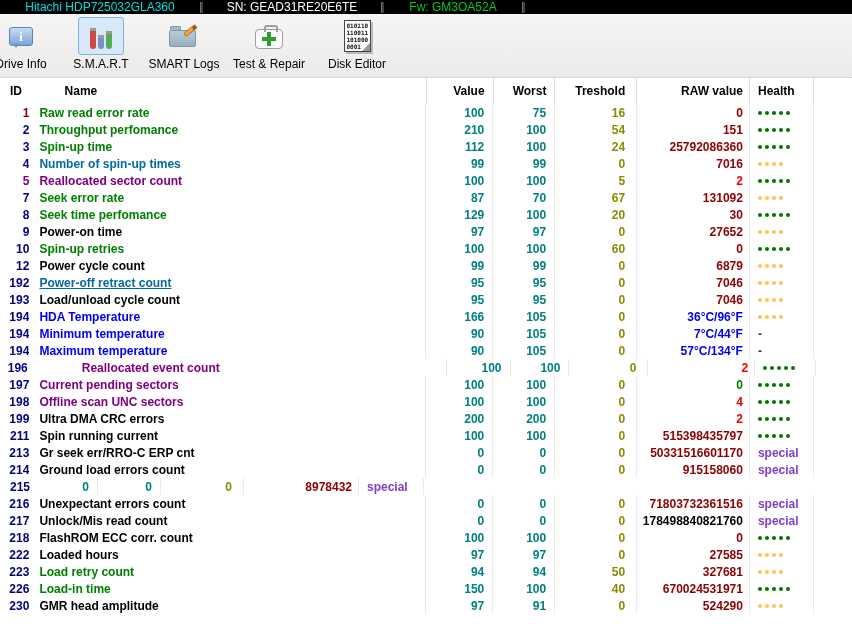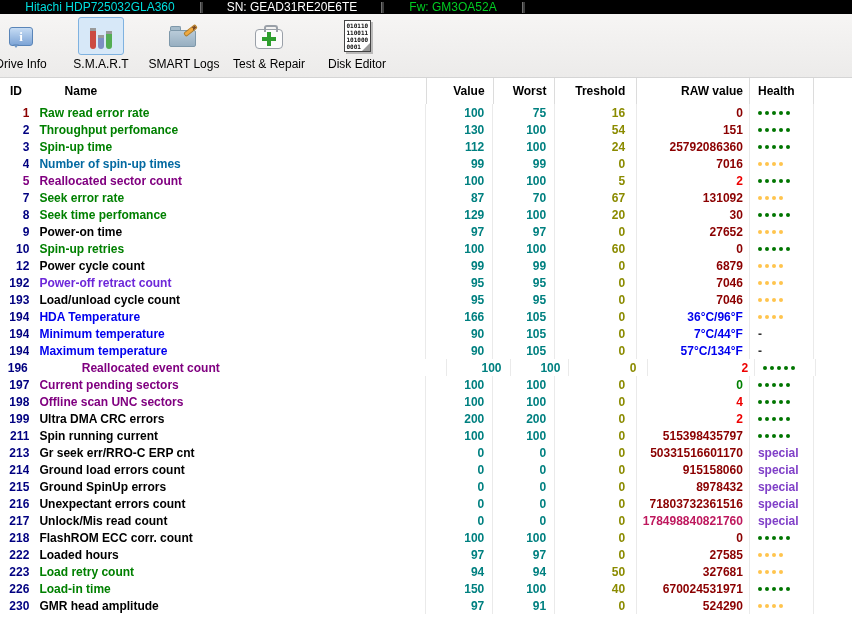--- a/index.html
+++ b/index.html
@@ -182,21 +182,21 @@
             <span class="dot" style="background: rgb(0, 117, 0);"></span>
             <span class="dot" style="background: rgb(0, 117, 0);"></span>
             <span class="dot" style="background: rgb(0, 117, 0);"></span>
             <span class="dot" style="background: rgb(0, 117, 0);"></span>
           </div>
           <div class="cell c-extra"></div>
         </div>
         <div class="trow">
           <div class="cell c-id" style="color: rgb(0, 0, 128);">2</div>
           <div class="cell c-name" style="color: rgb(0, 128, 0);">Throughput perfomance</div>
-          <div class="cell c-value" style="color: rgb(0, 128, 128);">130</div>
+          <div class="cell c-value" style="color: rgb(0, 128, 128);">210</div>
           <div class="cell c-worst" style="color: rgb(0, 128, 128);">100</div>
           <div class="cell c-treshold" style="color: rgb(139, 139, 0);">54</div>
           <div class="cell c-raw" style="color: rgb(139, 0, 0);">151</div>
           <div class="cell c-health">
             <span class="dot" style="background: rgb(0, 117, 0);"></span>
             <span class="dot" style="background: rgb(0, 117, 0);"></span>
             <span class="dot" style="background: rgb(0, 117, 0);"></span>
             <span class="dot" style="background: rgb(0, 117, 0);"></span>
             <span class="dot" style="background: rgb(0, 117, 0);"></span>
           </div>
@@ -321,21 +321,21 @@
           <div class="cell c-health">
             <span class="dot" style="background: rgb(255, 196, 77);"></span>
             <span class="dot" style="background: rgb(255, 196, 77);"></span>
             <span class="dot" style="background: rgb(255, 196, 77);"></span>
             <span class="dot" style="background: rgb(255, 196, 77);"></span>
           </div>
           <div class="cell c-extra"></div>
         </div>
         <div class="trow">
           <div class="cell c-id" style="color: rgb(0, 0, 128);">192</div>
-          <div class="cell c-name" style="color: #6d28d9;">Power-off retract count</div>
+          <div class="cell c-name" style="color: #0369a1; text-decoration: underline;">Power-off retract count</div>
           <div class="cell c-value" style="color: rgb(0, 128, 128);">95</div>
           <div class="cell c-worst" style="color: rgb(0, 128, 128);">95</div>
           <div class="cell c-treshold" style="color: rgb(139, 139, 0);">0</div>
           <div class="cell c-raw" style="color: rgb(139, 0, 0);">7046</div>
           <div class="cell c-health">
             <span class="dot" style="background: rgb(255, 196, 77);"></span>
             <span class="dot" style="background: rgb(255, 196, 77);"></span>
             <span class="dot" style="background: rgb(255, 196, 77);"></span>
             <span class="dot" style="background: rgb(255, 196, 77);"></span>
           </div>
@@ -486,21 +486,20 @@
           <div class="cell c-name" style="color: rgb(0, 0, 0);">Ground load errors count</div>
           <div class="cell c-value" style="color: rgb(0, 128, 128);">0</div>
           <div class="cell c-worst" style="color: rgb(0, 128, 128);">0</div>
           <div class="cell c-treshold" style="color: rgb(139, 139, 0);">0</div>
           <div class="cell c-raw" style="color: rgb(139, 0, 0);">915158060</div>
           <div class="cell c-health" style="color: rgb(128, 64, 200);">special</div>
           <div class="cell c-extra"></div>
         </div>
         <div class="trow">
           <div class="cell c-id" style="color: rgb(0, 0, 128);">215</div>
-          <div class="cell c-name" style="color: rgb(0, 0, 0);">Ground SpinUp errors</div>
           <div class="cell c-value" style="color: rgb(0, 128, 128);">0</div>
           <div class="cell c-worst" style="color: rgb(0, 128, 128);">0</div>
           <div class="cell c-treshold" style="color: rgb(139, 139, 0);">0</div>
           <div class="cell c-raw" style="color: rgb(139, 0, 0);">8978432</div>
           <div class="cell c-health" style="color: rgb(128, 64, 200);">special</div>
           <div class="cell c-extra"></div>
         </div>
         <div class="trow">
           <div class="cell c-id" style="color: rgb(0, 0, 128);">216</div>
           <div class="cell c-name" style="color: rgb(0, 0, 0);">Unexpectant errors count</div>
@@ -510,21 +509,21 @@
           <div class="cell c-raw" style="color: rgb(139, 0, 0);">71803732361516</div>
           <div class="cell c-health" style="color: rgb(128, 64, 200);">special</div>
           <div class="cell c-extra"></div>
         </div>
         <div class="trow">
           <div class="cell c-id" style="color: rgb(0, 0, 128);">217</div>
           <div class="cell c-name" style="color: rgb(0, 0, 0);">Unlock/Mis read count</div>
           <div class="cell c-value" style="color: rgb(0, 128, 128);">0</div>
           <div class="cell c-worst" style="color: rgb(0, 128, 128);">0</div>
           <div class="cell c-treshold" style="color: rgb(139, 139, 0);">0</div>
-          <div class="cell c-raw" style="color: #be185d;">178498840821760</div>
+          <div class="cell c-raw" style="color: #000000;">178498840821760</div>
           <div class="cell c-health" style="color: rgb(128, 64, 200);">special</div>
           <div class="cell c-extra"></div>
         </div>
         <div class="trow">
           <div class="cell c-id" style="color: rgb(0, 0, 128);">218</div>
           <div class="cell c-name" style="color: rgb(0, 0, 0);">FlashROM ECC corr. count</div>
           <div class="cell c-value" style="color: rgb(0, 128, 128);">100</div>
           <div class="cell c-worst" style="color: rgb(0, 128, 128);">100</div>
           <div class="cell c-treshold" style="color: rgb(139, 139, 0);">0</div>
           <div class="cell c-raw" style="color: rgb(139, 0, 0);">0</div>

